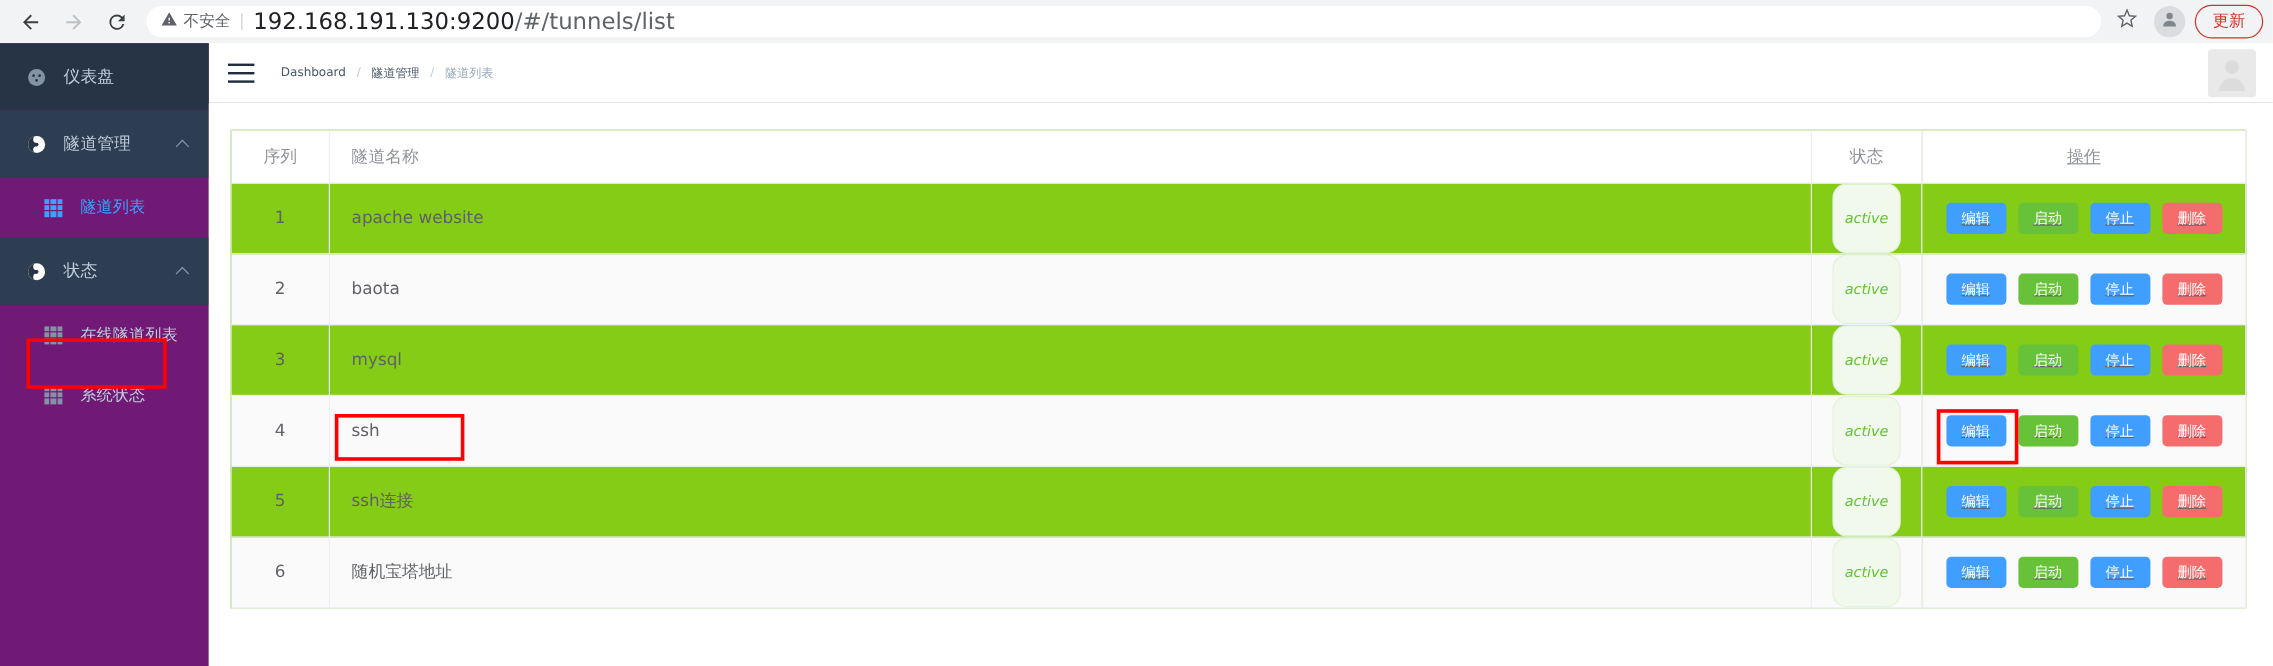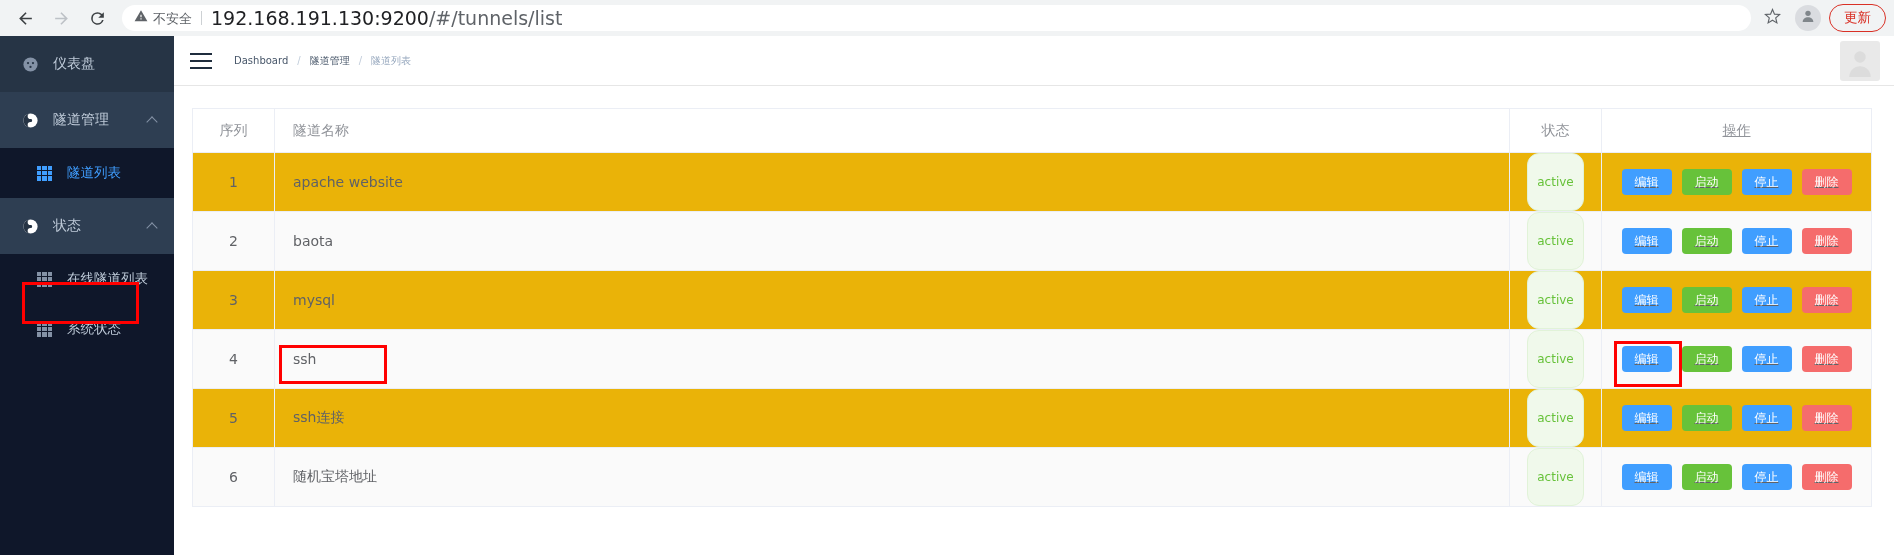--- a/index.html
+++ b/index.html
@@ -85,21 +85,21 @@
   .app {
     display: flex;
     height: 519px;
     width: 1894px;
   }
 
   
   .sidebar {
     width: 174px;
     flex: 0 0 174px;
-    background: #0f172a;
+    background: #701a75;
     height: 100%;
     overflow: hidden;
   }
   .side-item {
     display: flex;
     align-items: center;
     height: 56px;
     padding-left: 22px;
     gap: 14px;
     position: relative;
@@ -183,21 +183,21 @@
     padding: 22px 22px 0 18px;
     overflow: hidden;
     background: #ffffff;
   }
 
   
   table.tunnels {
     width: 100%;
     border-collapse: collapse;
     border: 1px solid #ebeef5;
-    background: #eab308;
+    background: #84cc16;
     table-layout: fixed;
   }
   table.tunnels th {
     font-size: 14px;
     font-weight: normal;
     color: #909399;
     height: 44px;
     border-bottom: 1px solid #ebeef5;
     border-right: 1px solid #ebeef5;
     font-family: "DejaVu Sans", sans-serif;
@@ -224,20 +224,21 @@
   .badge-active {
     display: inline-block;
     background: #f0f9eb;
     border: 1px solid #e1f3d8;
     color: #67c23a;
     font-size: 12px;
     line-height: 1;
     padding: 22px 9px;
     border-radius: 12px;
     font-family: "DejaVu Sans", sans-serif;
+    font-style: italic;
   }
   .btns { display: flex; align-items: center; justify-content: center; gap: 10px; }
   .btn {
     font-size: 12px;
     color: #ffffff;
     border: none;
     border-radius: 4px;
     padding: 7px 13px;
     line-height: 1;
     font-family: "DejaVu Sans", sans-serif;

